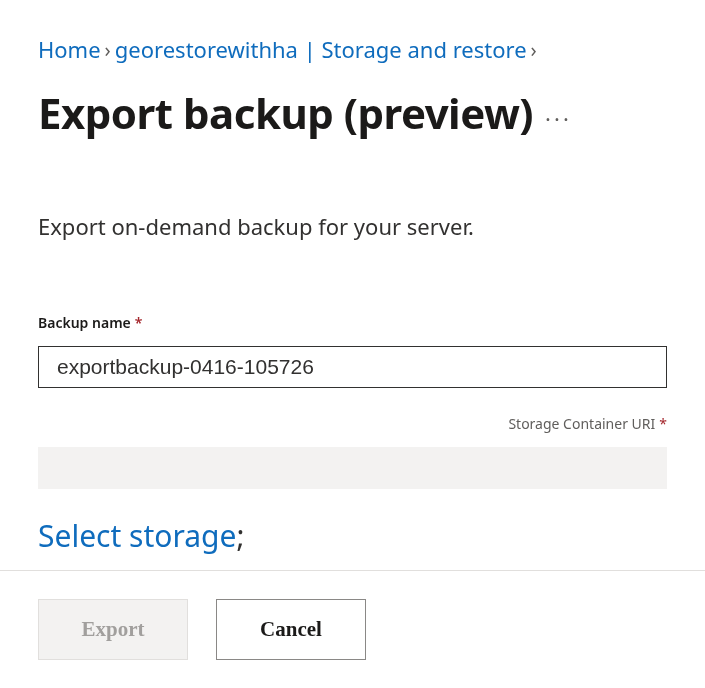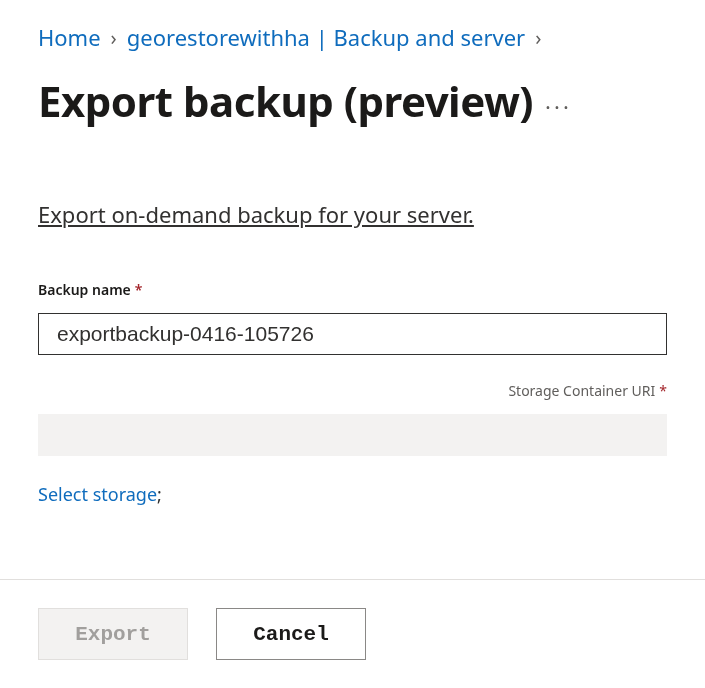--- a/index.html
+++ b/index.html
@@ -5,26 +5,26 @@
     * { box-sizing: border-box; margin: 0; padding: 0; }
     body {
       font-family: "Segoe UI", system-ui, -apple-system, sans-serif;
       width: 705px;
       height: 688px;
       background: #ffffff;
       color: #323130;
       overflow: hidden;
     }
     .breadcrumb {
-      padding: 22px 38px 10px 38px;
+      padding: 34px 38px 10px 38px;
       font-size: 22px;
       display: flex;
       align-items: center;
       flex-wrap: wrap;
-      gap: 6px;
+      gap: 0;
     }
     .breadcrumb a {
       color: #0F6CBD;
       text-decoration: none;
       cursor: pointer;
     }
     .breadcrumb .sep {
       color: #605e5c;
       font-size: 20px;
       padding: 0 4px;
@@ -46,22 +46,21 @@
       color: #605e5c;
       padding-top: 10px;
       letter-spacing: 3px;
     }
     .content {
       padding: 70px 38px 0 38px;
     }
     .description {
       font-size: 22px;
       color: #323130;
-      margin-bottom: 51px;
-      text-decoration: underline;
+      margin-bottom: 72px;
     }
     .field-label {
       font-size: 14px;
       font-weight: 600;
       color: #1b1a19;
       display: block;
       margin-bottom: 14px;
     }
     .field-label.muted {
       color: #605e5c;
@@ -84,65 +83,65 @@
     }
     .text-input.disabled {
       background: #f3f2f1;
       border: none;
       color: #605e5c;
     }
     .field-group {
       margin-bottom: 26px;
     }
     .link-line {
-      font-size: 18px;
+      font-size: 30px;
       color: #323130;
     }
     .link-line a {
       color: #0F6CBD;
       text-decoration: none;
       cursor: pointer;
     }
     .footer {
       position: absolute;
       bottom: 0;
       left: 0;
       right: 0;
       border-top: 1px solid #e1dfdd;
       padding: 28px 38px 28px 38px;
       display: flex;
       gap: 28px;
       background: #ffffff;
     }
     .btn {
-      height: 52px;
+      height: 61px;
       min-width: 150px;
       padding: 0 28px;
       font-size: 21px;
       font-weight: 600;
       border: 1px solid #8a8886;
       background: #ffffff;
       color: #1b1a19;
       cursor: pointer;
-      font-family: Liberation Mono, monospace;
+      font-family: Liberation Serif, serif;
     }
     .btn.disabled {
       background: #f3f2f1;
       color: #a19f9d;
       border: 1px solid #e1dfdd;
       cursor: not-allowed;
     }
   </style>
 </head>
 <body>
 
 <nav class="breadcrumb">
   <a>Home</a>
   <span class="sep">›</span>
-  <a>georestorewithha | Backup and server</a>
+  <a>georestorewithha | Storage and restore</a>
   <span class="sep">›</span>
 </nav>
 
 <div class="title-row">
   <h1 class="title">Export backup (preview)</h1>
   <span class="more-icon">···</span>
 </div>
 
 <div class="content">
   <p class="description">Export on-demand backup for your server.</p>

